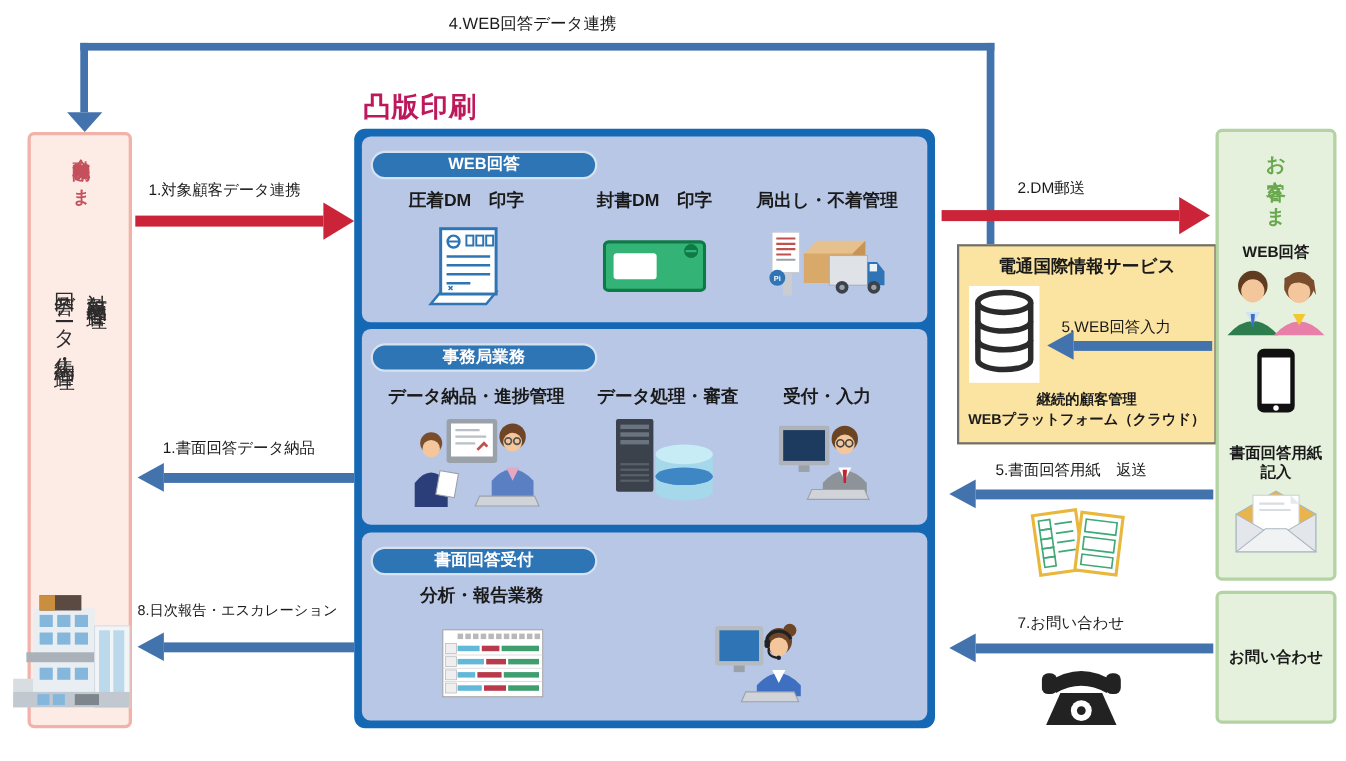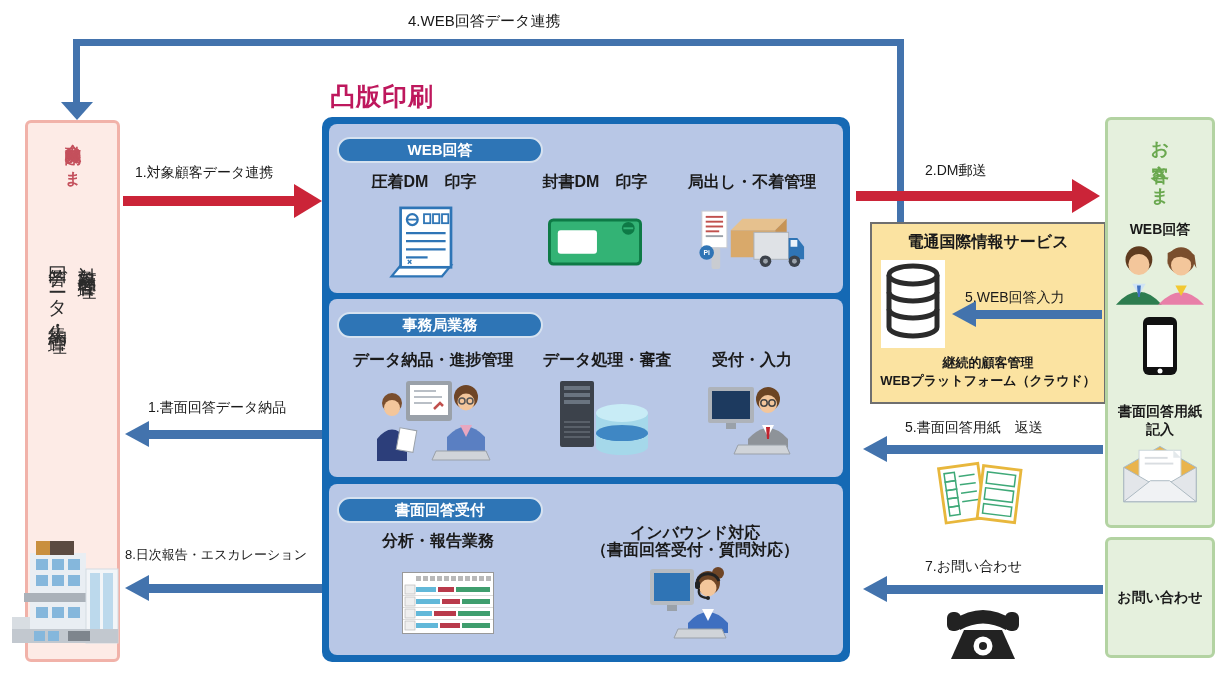--- a/index.html
+++ b/index.html
@@ -209,24 +209,20 @@
         <path d="M40 56 q20 -22 40 0 v10 h-40 z" fill="#8e9399"></path>
         <polygon points="54,42 66,42 60,54" fill="#fff"></polygon>
         <polygon points="58,44 62,44 61,56 59,56" fill="#c0242f"></polygon>
         <polygon points="30,62 78,62 82,71 26,71" fill="#d0d4d9" stroke="#9aa1a9"></polygon>
       </svg>
     </div>
 
     <div class="section" style="top:367px;height:171px;">
       <div class="pill">書面回答受付</div>
       <div class="abs ilabel" style="left:29px;top:47px;width:160px;">分析・報告業務</div>
-      <div class="abs" style="left:256px;top:40px;width:220px;">
-        <div class="ilabel" style="line-height:17px;">インバウンド対応</div>
-        <div class="ilabel" style="line-height:17px;">（書面回答受付・質問対応）</div>
-      </div>
 
       <svg class="abs" style="left:73px;top:88px;" width="92" height="62" viewBox="0 0 92 62">
         <rect x="0.5" y="0.5" width="91" height="61" fill="#fff" stroke="#999"></rect>
         <g fill="#b9b9b9">
           <rect x="14" y="4" width="5" height="5"></rect>
             <rect x="21" y="4" width="5" height="5"></rect>
             <rect x="28" y="4" width="5" height="5"></rect>
           <rect x="35" y="4" width="5" height="5"></rect>
             <rect x="42" y="4" width="5" height="5"></rect>
             <rect x="49" y="4" width="5" height="5"></rect>

